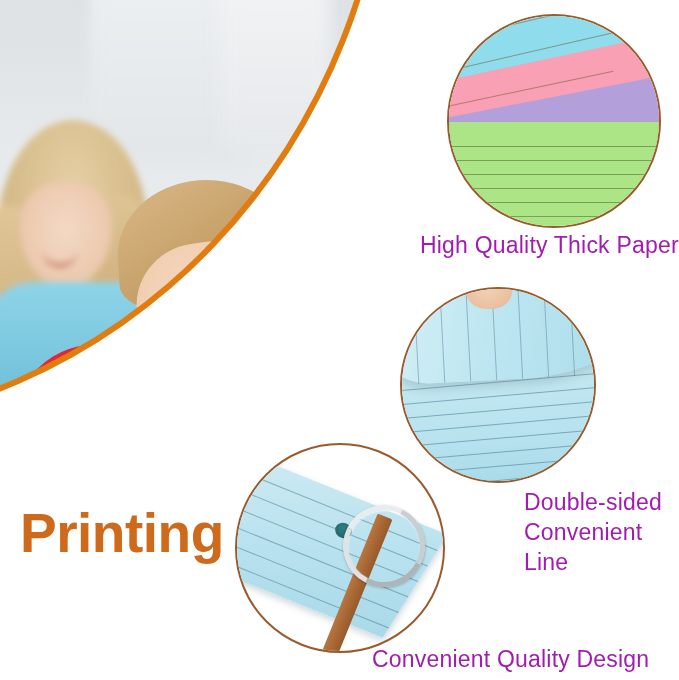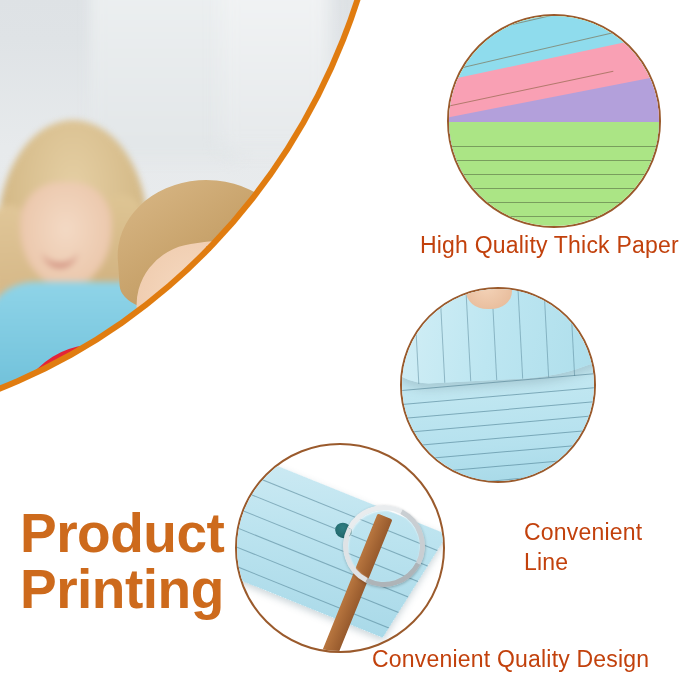--- a/index.html
+++ b/index.html
@@ -482,21 +482,21 @@
     border: 5px solid;
     border-color: #e9ecee #c9ced2 #aeb4b8 #dfe3e6;
     border-radius: 50%;
     box-shadow: 0 1px 3px rgba(0,0,0,.25), inset 0 1px 2px rgba(255,255,255,.8);
     transform: rotate(-18deg);
   }
 
   
   .caption {
     position: absolute;
-    color: #c2410c;
+    color: #a21caf;
     font-size: 23px;
     font-weight: 400;
     letter-spacing: .2px;
     white-space: nowrap;
     font-family: "Liberation Sans", sans-serif;
   }
   #caption-paper { left: 420px; top: 232px; }
   #caption-double {
     left: 524px; top: 487px;
     white-space: normal;
@@ -619,37 +619,36 @@
       <div class="vrule" style="left:78px"></div>
       <div class="vrule" style="left:104px"></div>
       <div class="vrule" style="left:130px"></div>
       <div class="vrule" style="left:156px"></div>
       <div class="vrule" style="left:182px"></div>
       <div class="vrule" style="left:208px"></div>
     </div>
     <div class="c2-thumb"></div>
   </div>
   <div class="caption" id="caption-double">
-    <br>
+    <span>Double-sided</span><br>
     <span>Convenient Line</span><br>
   </div>
 
   <div class="circle" id="circle-punch">
     <div class="c3-stack">
       <div class="rule" style="top:18px"></div>
       <div class="rule" style="top:36px"></div>
       <div class="rule" style="top:54px"></div>
       <div class="rule" style="top:72px"></div>
       <div class="rule" style="top:90px"></div>
       <div class="rule" style="top:108px"></div>
     </div>
     <div class="c3-side"></div>
     <div class="c3-hole"></div>
     <div class="c3-ring"></div>
   </div>
   <div class="caption" id="caption-punch">Convenient Quality Design</div>
 
   <div id="product-features">
-    <span class="line">Product</span>
     <span class="line">Printing</span>
   </div>
 
 </div>
 
 </body></html>

